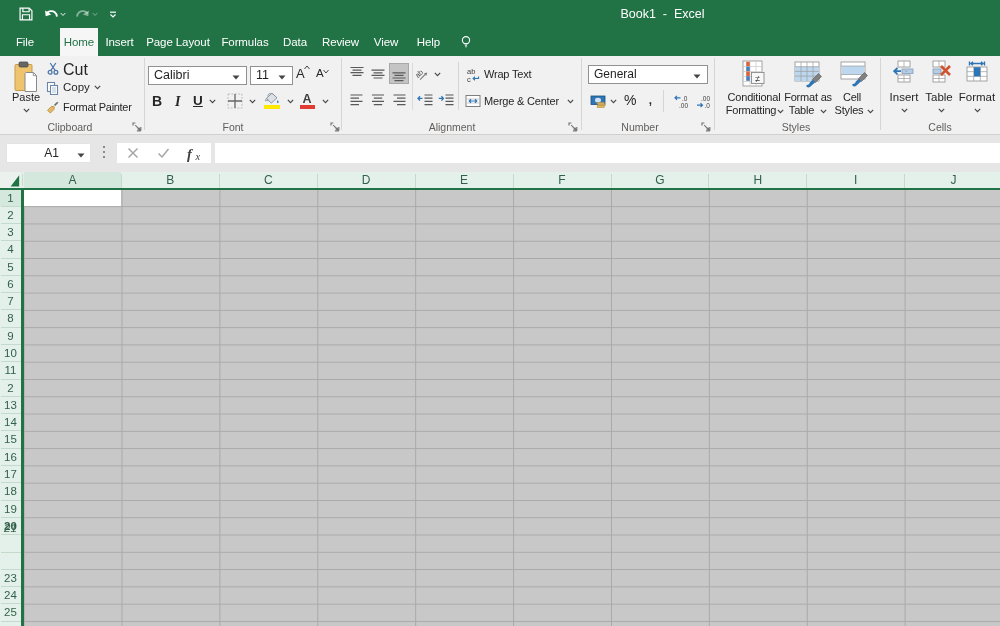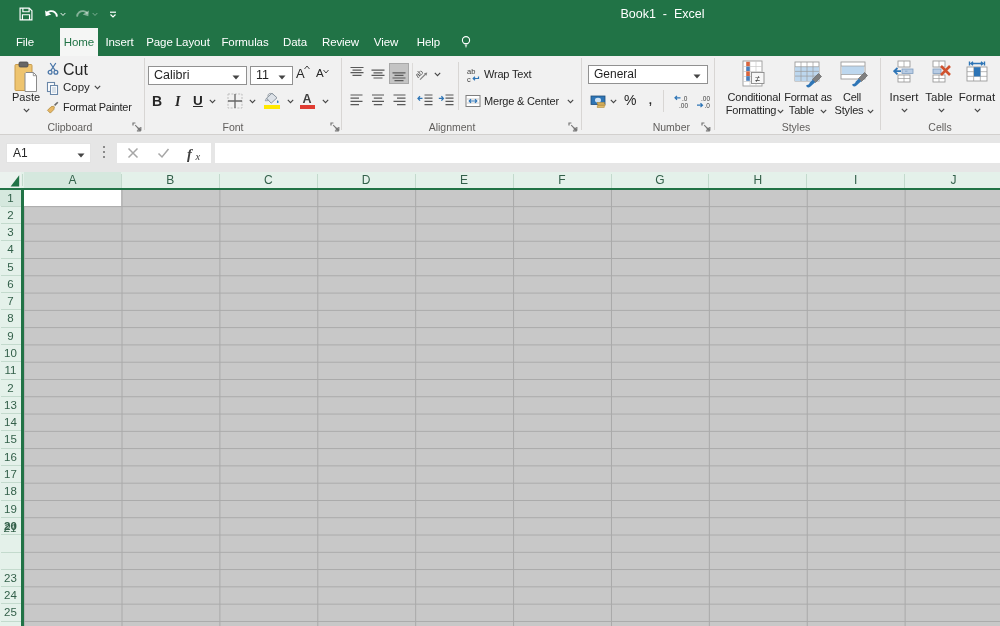--- a/index.html
+++ b/index.html
@@ -7,21 +7,21 @@
   .app{position:absolute;left:0;top:0;width:1000px;height:536px;background:#701a75;}
   .abs{position:absolute;}
   .titlebar{left:0;top:0;width:1000px;height:28px;background:#217346;}
   .tabsrow{left:0;top:28px;width:1000px;height:28px;background:#217346;}
   .tab{top:0;height:28px;line-height:29px;color:#fff;font-size:11.5px;letter-spacing:-0.1px;text-align:center;}
   .tab-home{left:60px;width:38px;background:#f5f6f5;color:#217346;}
   .ribbon{left:0;top:56px;width:1000px;height:79px;background:#f1f1f1;border-bottom:1px solid #d2d0ce;box-sizing:border-box;}
   .rsep{top:2px;width:1px;height:72px;background:#d8d6d4;}
   .glabel{font-size:10.5px;color:#605e5c;}
   .rtext{font-size:16px;color:#262626;white-space:nowrap;}
-  .fbar{left:0;top:135px;width:1000px;height:37px;background:#e6e6e6;}
+  .fbar{left:0;top:135px;width:1000px;height:37px;background:#e6e6e6;text-align:center;}
   .namebox{left:6px;top:8px;width:85px;height:20px;background:#fff;border:1px solid #e3e3e3;box-sizing:border-box;font-size:12px;color:#262626;line-height:18px;padding-left:6px;}
   
   .sheet{left:0;top:172px;width:1000px;height:454px;background:#c8c8c8;}
   .colheads{left:0;top:0;width:1000px;height:15.5px;background:#e4f1ea;}
   .colhead{top:0;height:15.5px;line-height:16.5px;text-align:center;font-size:12px;color:#33604a;}
   .rowheads{left:0;top:17.5px;width:21px;height:436.5px;background:#e4f1ea;}
   .rowhead{left:0;width:21px;text-align:center;font-size:11.5px;color:#33604a;}
   .greenh{left:0;top:15.5px;width:1000px;height:2px;background:#217346;}
   .greenv{left:21px;top:15.5px;width:2.5px;height:438.5px;background:#217346;}
   .grid{left:23.5px;top:17.5px;width:976.5px;height:436.5px;background-color:#c8c8c8;
@@ -76,21 +76,21 @@
   </div>
   <div class="abs ribbon">
 <div class="abs rsep" style="left:143.5px;"></div>
 <div class="abs rsep" style="left:341px;"></div>
 <div class="abs rsep" style="left:580.5px;"></div>
 <div class="abs rsep" style="left:714px;"></div>
 <div class="abs rsep" style="left:879.5px;"></div>
 <div class="abs glabel" style="left:20px;top:65px;width:100px;text-align:center;">Clipboard</div>
 <div class="abs glabel" style="left:183px;top:65px;width:100px;text-align:center;">Font</div>
 <div class="abs glabel" style="left:402px;top:65px;width:100px;text-align:center;">Alignment</div>
-<div class="abs glabel" style="left:590px;top:65px;width:100px;text-align:right;">Number</div>
+<div class="abs glabel" style="left:590px;top:65px;width:100px;text-align:center;">Number</div>
 <div class="abs glabel" style="left:746px;top:65px;width:100px;text-align:center;">Styles</div>
 <div class="abs glabel" style="left:890px;top:65px;width:100px;text-align:center;">Cells</div>
 <svg class="abs" style="left:131.5px;top:66px;" width="10" height="10" viewBox="0 0 10 10">
         <path d="M1 3.4 V1 H3.4" stroke="#767676" stroke-width="1.2" fill="none"></path>
         <path d="M3.2 3.2 L6.4 6.4" stroke="#767676" stroke-width="1.1" fill="none"></path>
         <path d="M8.8 8.8 H4.9 M8.8 8.8 V4.9 M8.8 8.8 L5.6 5.6" stroke="#767676" stroke-width="1.2" fill="none"></path>
         <path d="M8.3 8.3 L5.3 7.7 L7.7 5.3 Z" fill="#767676"></path>
       </svg>
 <svg class="abs" style="left:329.5px;top:66px;" width="10" height="10" viewBox="0 0 10 10">
         <path d="M1 3.4 V1 H3.4" stroke="#767676" stroke-width="1.2" fill="none"></path>

